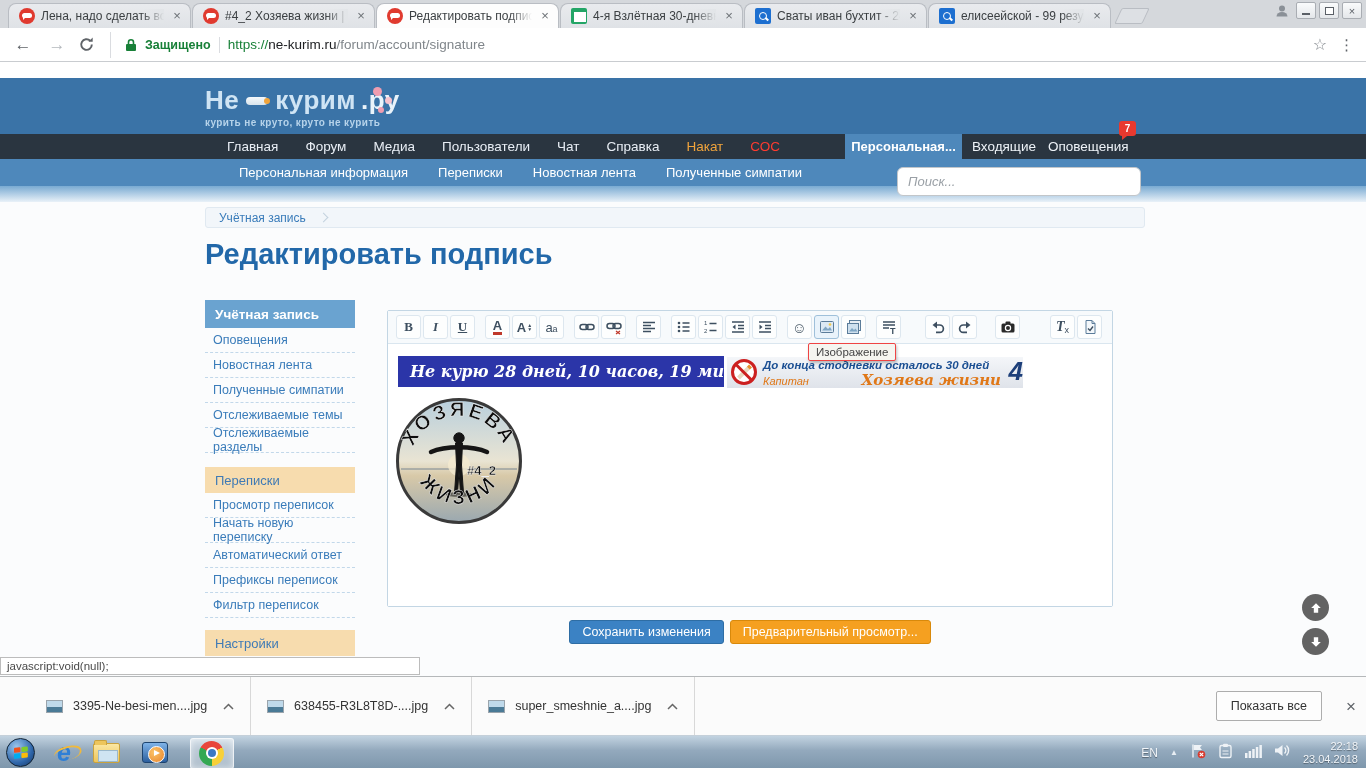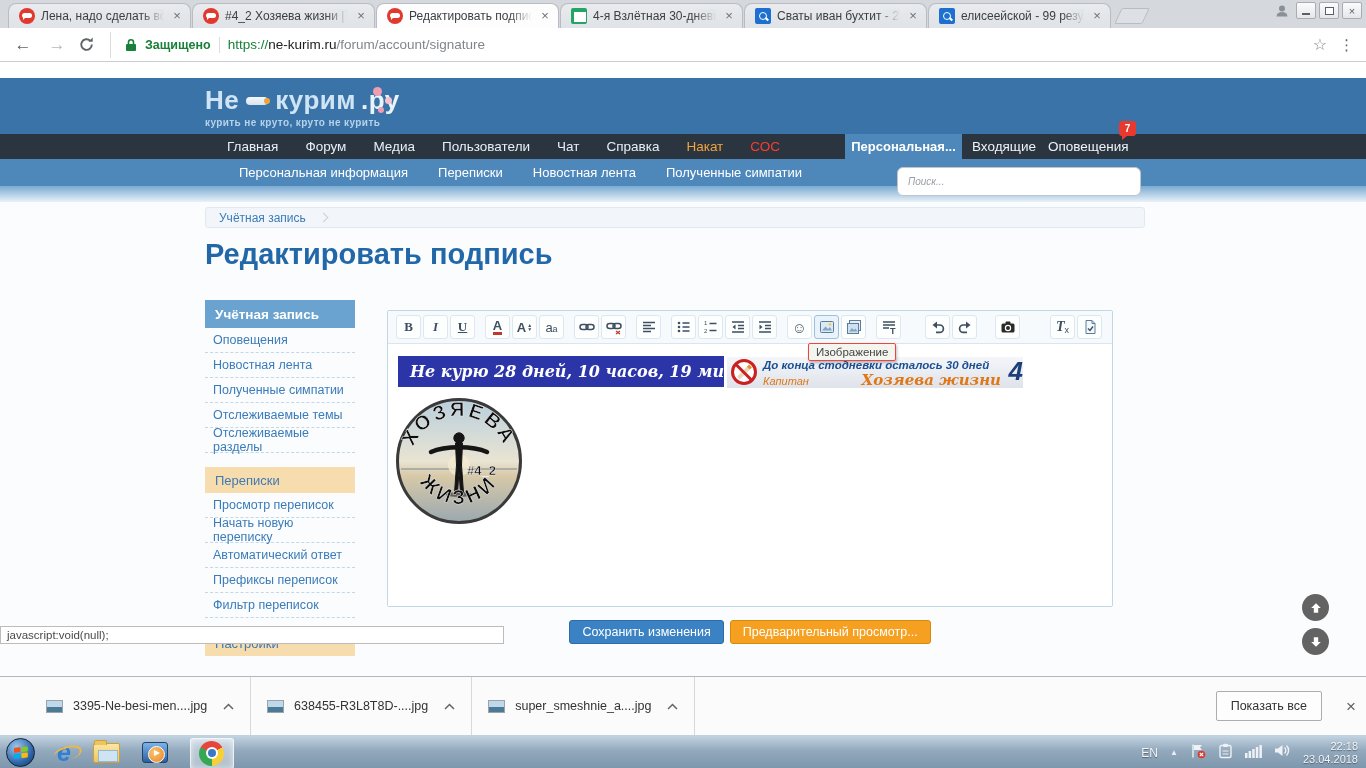--- a/index.html
+++ b/index.html
@@ -84,21 +84,21 @@
   .nav-alerts { position:absolute; left:1048px; top:0; height:25px; display:flex; align-items:center; color:#eef3f8; font-size:13.5px; }
   .alert-badge { position:absolute; left:1119px; top:-13px; min-width:17px; height:15px; background:#e8392f; color:#fff;
                  font-size:10px; font-weight:bold; border-radius:3px; display:flex; align-items:center; justify-content:center; padding:0 3px; }
   .alert-badge::after { content:""; position:absolute; left:3px; bottom:-4px; border-top:4px solid #e8392f; border-right:5px solid transparent; }
 
   .sub-nav { position:absolute; left:0; top:97px; width:1366px; height:27px; background:#4e88bb; }
   .subnav-links { position:absolute; left:227px; top:0; height:27px; display:flex; gap:18px; align-items:center; }
   .subnav-item { font-size:13px; color:#fff; white-space:nowrap;margin-left:12px; }
   .fade-strip { position:absolute; left:0; top:124px; width:1366px; height:16px; background:linear-gradient(#79aad2,#e9f1f8); }
   .search-box { position:absolute; left:897px; top:105px; width:244px; height:29px; background:#fff; border:1px solid #c2c6ca;
-                border-radius:6px; padding:0 10px; font-size:10px; font-style:italic; color:#555; font-family:"Liberation Sans",sans-serif; }
+                border-radius:6px; padding:0 10px; font-size:13px; font-style:italic; color:#555; font-family:"Liberation Sans",sans-serif; }
   .search-box::placeholder { color:#9aa0a6; font-style:italic; }
 
   .breadcrumb { position:absolute; left:205px; top:145px; width:940px; height:21px; background:#f2f6fa; border:1px solid #e0e9f1;
                 border-radius:3px; display:flex; align-items:center; padding-left:13px; }
   .breadcrumb a { font-size:12px; color:#3a7cba; text-decoration:none; }
   .crumb-arrow { width:7px; height:7px; border-top:1px solid #c3d2de; border-right:1px solid #c3d2de; transform:rotate(45deg); margin-left:14px; }
 
   .page-title { position:absolute; left:205px; top:176px; font-size:29px; font-weight:bold; color:#2268a9; }
 
   
@@ -151,21 +151,21 @@
 
   .action-row { position:absolute; left:387px; top:558px; width:726px; display:flex; justify-content:center; gap:6px; }
   .btn { height:24px; border-radius:3px; font-size:12.5px; color:#fff; display:flex; align-items:center; padding:0 12px; white-space:nowrap; }
   .btn-save { background:#3b82c4; border:1px solid #2e6da4; }
   .btn-preview { background:#f5a020; border:1px solid #d8890b; }
 
   .fab { position:absolute; width:27px; height:27px; border-radius:50%; background:rgba(72,72,72,.85);
          display:flex; align-items:center; justify-content:center; }
   .fab-up { left:1302px; top:532px; } .fab-down { left:1302px; top:566px; }
 
-  .status-bubble { position:absolute; left:0; top:564px; width:504px; height:18px; background:#fff; border:1px solid #bcbcbc;
+  .status-bubble { position:absolute; left:0; top:595px; width:420px; height:18px; background:#fff; border:1px solid #bcbcbc;
                    font-size:11.5px; color:#4a4a4a; display:flex; align-items:center; padding:0 6px; }
 
   
   .downloadbar { position:absolute; left:0; top:676px; width:1366px; height:59px; background:#fbfbfb; border-top:1px solid #b5b8ba; }
   .dl-items { position:absolute; left:30px; top:0; height:100%; display:flex; }
   .dl-item { display:flex; align-items:center; gap:10px; padding:0 16px; border-right:1px solid #d8d8d8; }
   .dl-thumb { width:17px; height:13px; border:1px solid #9aa4ac; background:linear-gradient(#bfd9ea 55%, #4a7a96 55%); }
   .dl-name { font-size:12.5px; color:#333; white-space:nowrap; }
   .dl-chevron { display:flex; margin-left:6px; }
   .dl-showall { position:absolute; right:44px; top:14px; height:30px; background:#fdfdfd; border:1px solid #adadad; border-radius:2px;

